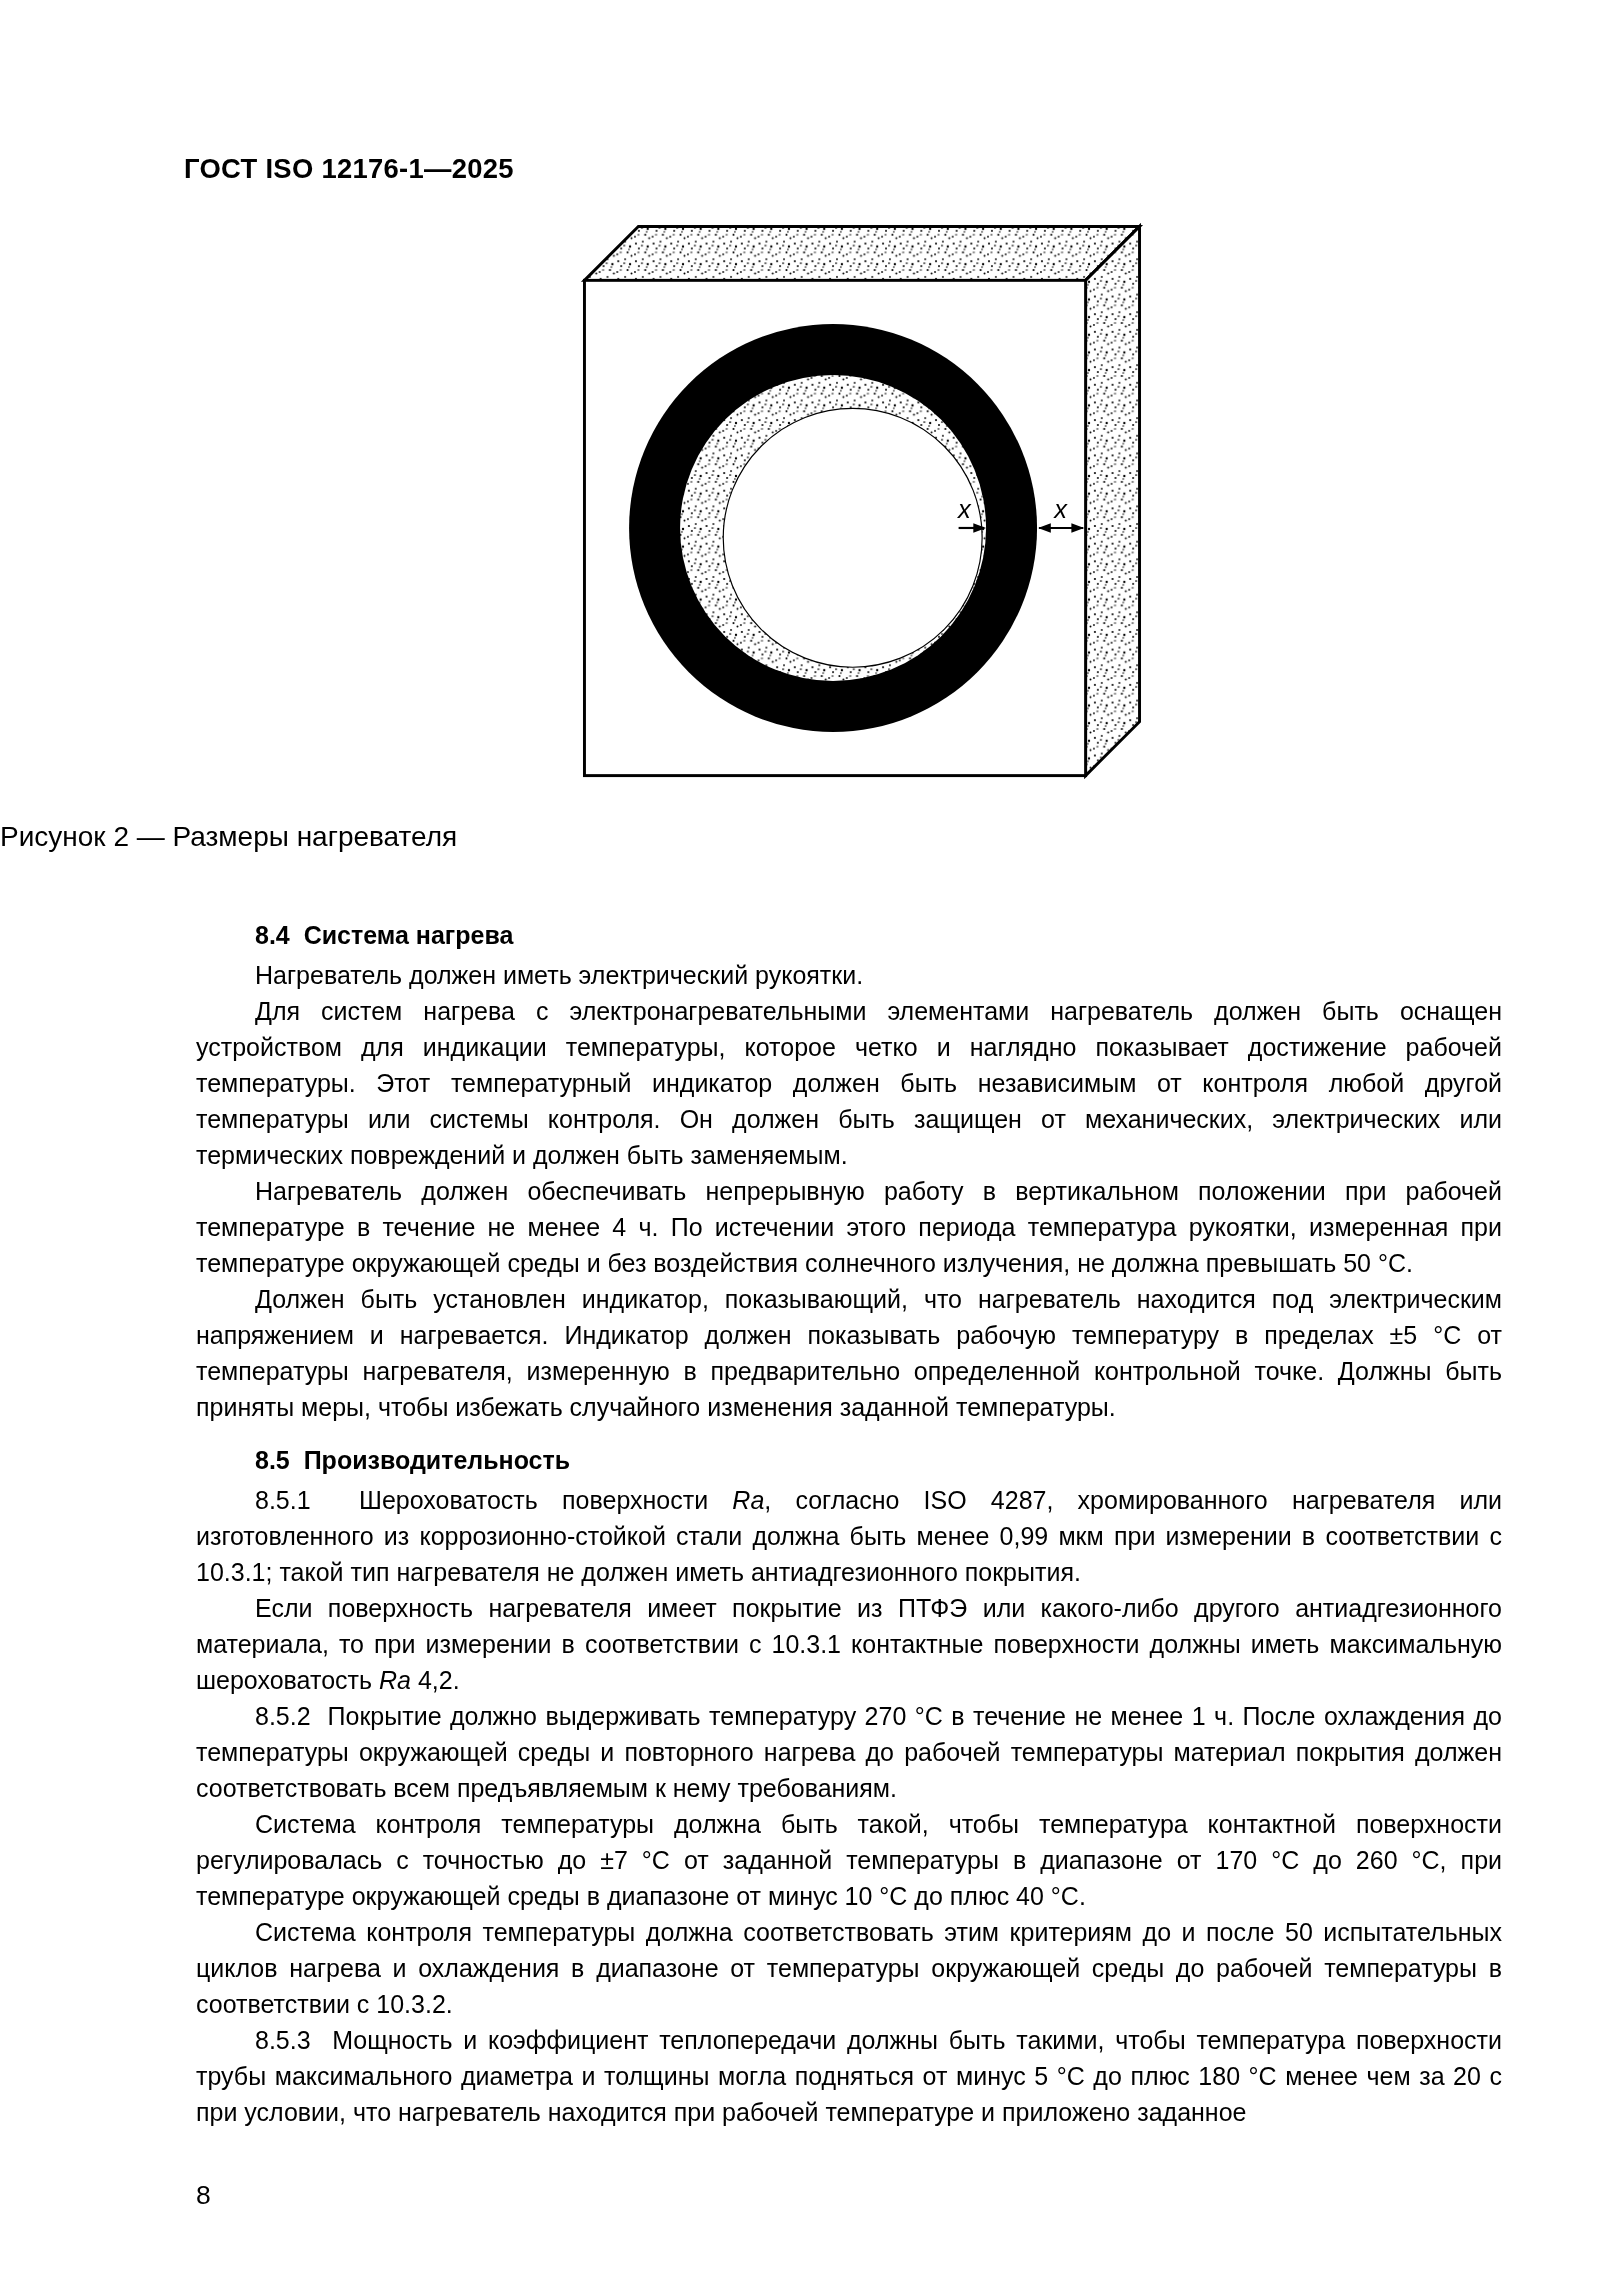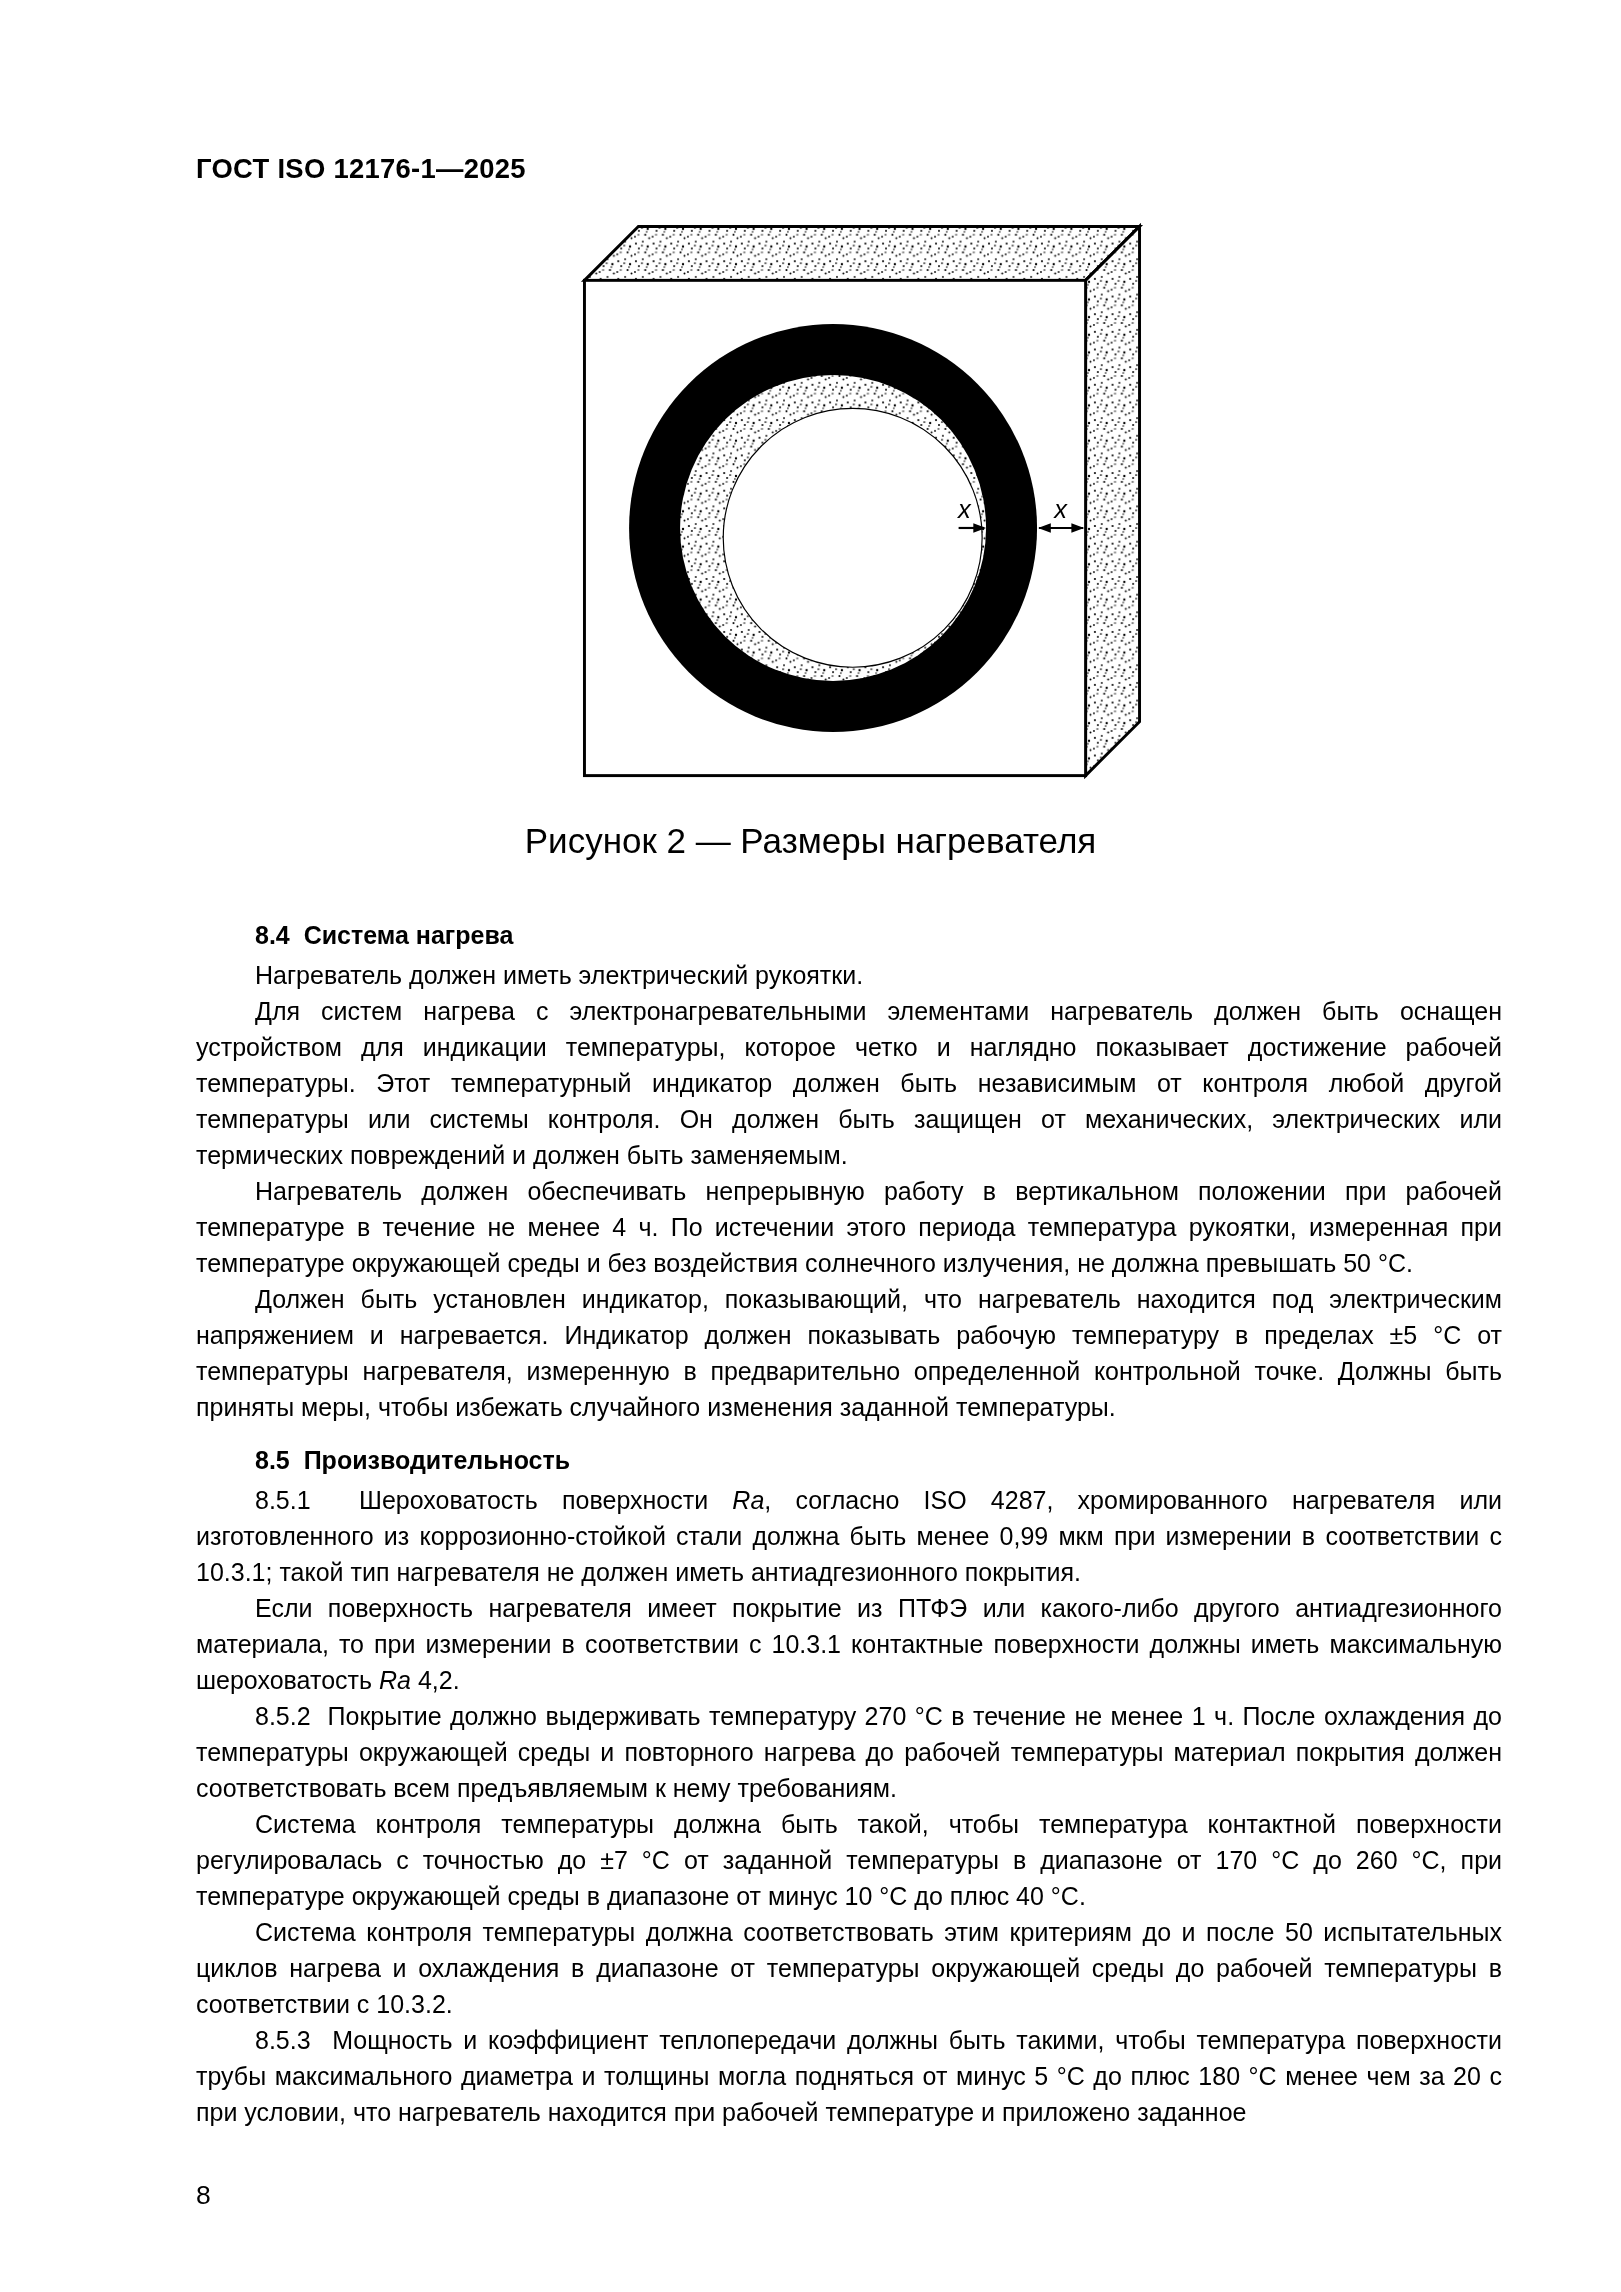--- a/index.html
+++ b/index.html
@@ -8,40 +8,40 @@
     width: 1621px;
     height: 2293px;
     background: #ffffff;
     font-family: "Liberation Sans", sans-serif;
     color: #000000;
     overflow: hidden;
   }
   .doc-header {
     position: absolute;
     top: 153px;
-    left: 196px;
+    left: 184px;
     font-size: 27.4px;
     font-weight: bold;
     letter-spacing: 0.3px;
     text-align: right;
   }
   .figure {
     position: absolute;
     top: 222px;
     left: 580px;
     width: 564px;
     height: 559px;
   }
   .figure-caption {
     position: absolute;
     top: 821px;
     left: 0;
     width: 100%;
-    text-align: center;
-    font-size: 35px;
+    text-align: left;
+    font-size: 28px;
   }
   .text-body {
     position: absolute;
     top: 917px;
     left: 196px;
     width: 1306px;
     font-size: 25px;
     line-height: 36px;
     text-align: justify;
   }

